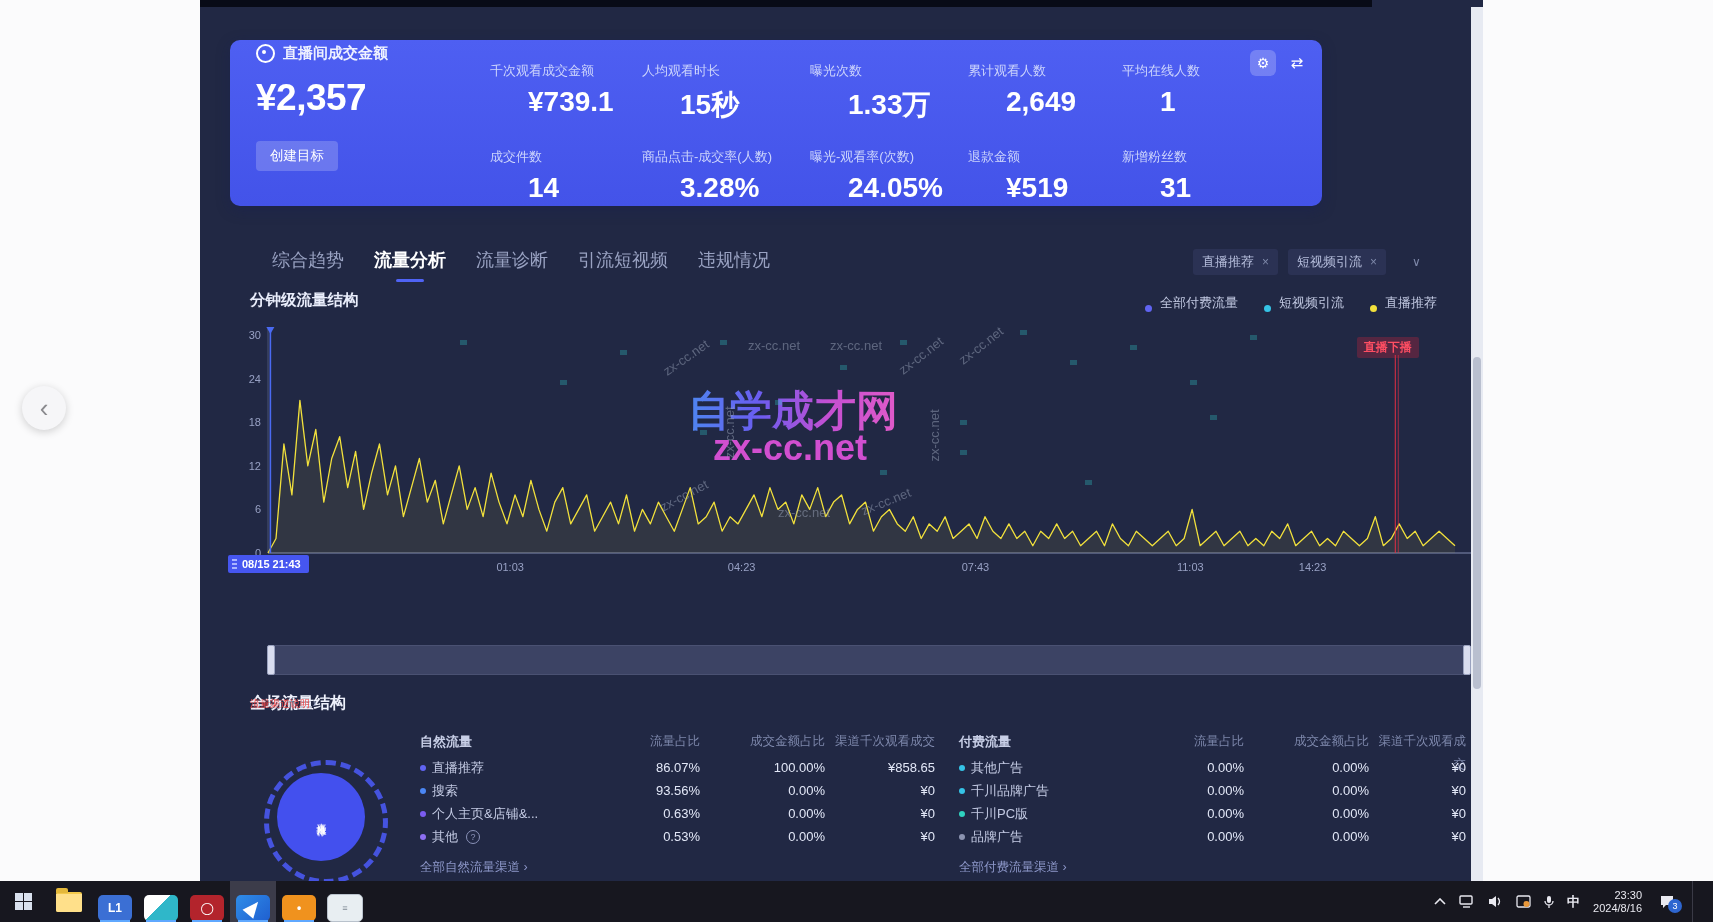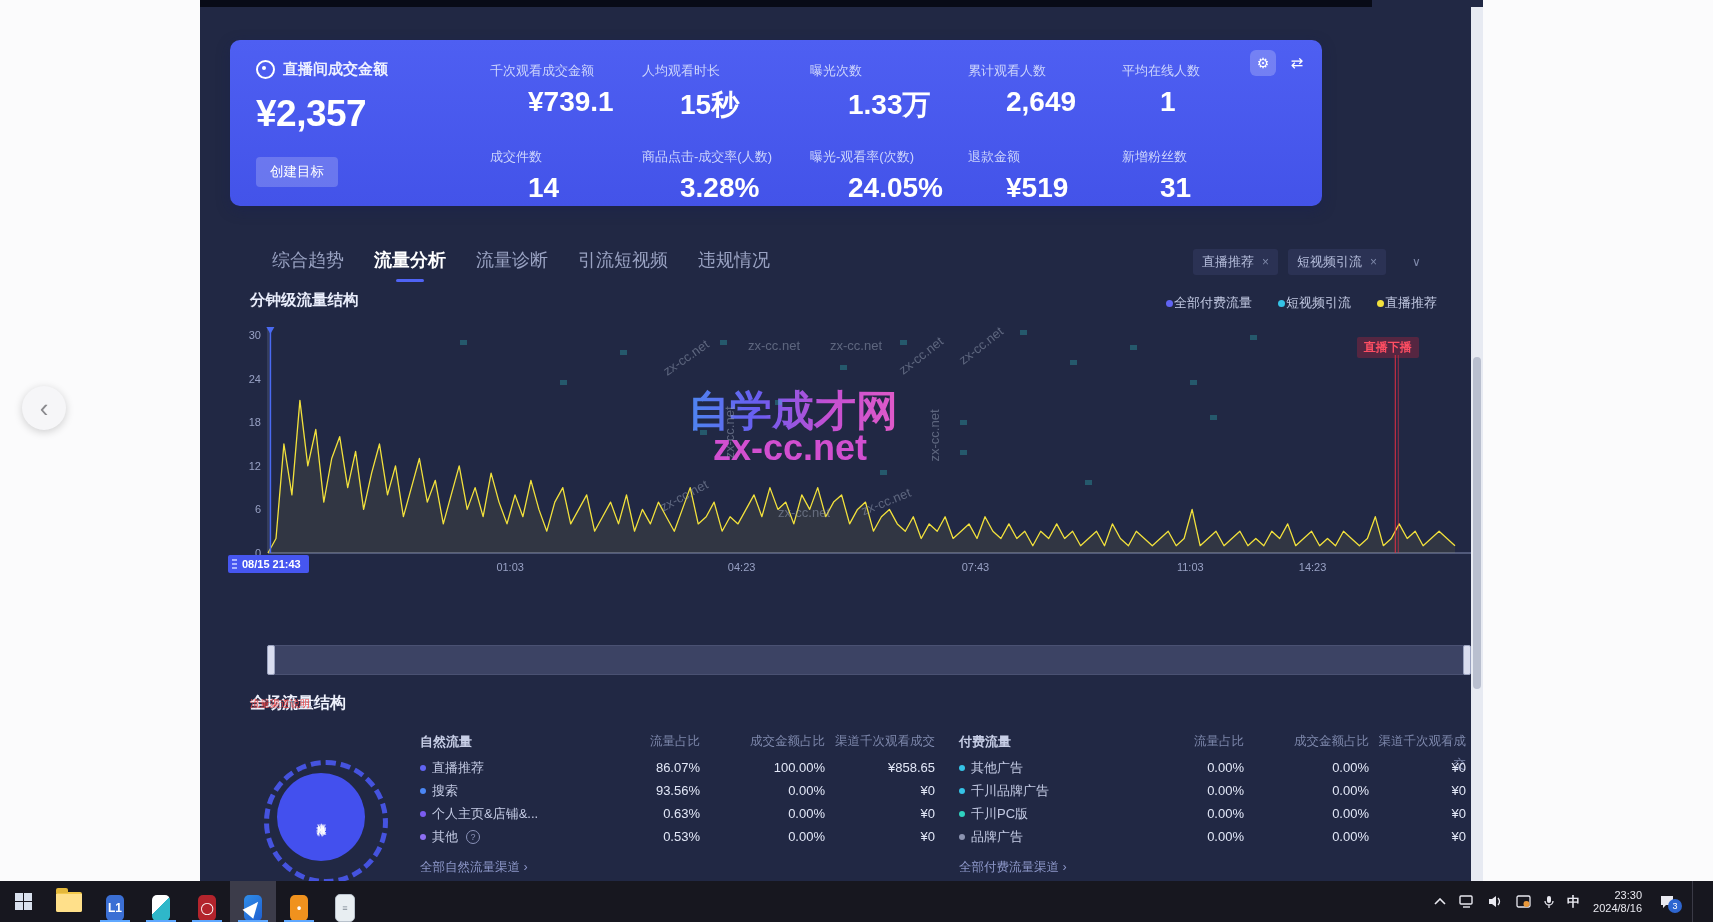--- a/index.html
+++ b/index.html
@@ -5,21 +5,21 @@
   html,body{margin:0;padding:0;}
   body{width:1713px;height:922px;position:relative;background:#fbfbfc;font-family:"Liberation Sans","DejaVu Sans",sans-serif;overflow:hidden;}
   
   .window{position:absolute;left:200px;top:0;width:1283px;height:881px;background:#212844;overflow:hidden;}
   .topstrip{position:absolute;left:0;top:0;width:1172px;height:7px;background:#080b17;}
   .vscroll{position:absolute;right:0;top:7px;width:12px;height:874px;background:#e7eaf2;}
   .vscroll .thumb{position:absolute;left:2px;top:40%;width:8px;height:38%;border-radius:4px;background:#b9bfcf;}
   
   .hero{position:absolute;left:30px;top:40px;width:1092px;height:166px;border-radius:10px;
         background:linear-gradient(180deg,#4e5ff2,#4353e9);box-shadow:0 4px 14px rgba(20,30,90,.35);}
-  .hero-left{position:absolute;left:26px;top:20px;}
+  .hero-left{position:absolute;left:26px;top:4px;}
   .hero-title{display:flex;align-items:center;gap:8px;color:#eef1ff;font-size:15px;font-weight:700;}
   .target-icon{width:15px;height:15px;border-radius:50%;border:2px solid #fff;position:relative;display:inline-block;}
   .target-icon::after{content:"";position:absolute;left:3.5px;top:3.5px;width:4px;height:4px;border-radius:50%;background:#fff;}
   .hero-value{margin-top:14px;color:#fff;font-size:37px;font-weight:800;letter-spacing:-.5px;}
   .hero-btn{margin-top:22px;display:inline-block;background:rgba(255,255,255,.20);border:none;color:#fff;
             font-size:13.5px;padding:6px 14px;border-radius:4px;cursor:pointer;font-family:inherit;}
   .metrics{position:absolute;left:260px;top:22px;display:grid;grid-template-columns:152px 168px 158px 154px 122px;row-gap:24px;}
   .metric .m-label{color:#cdd5fc;font-size:13px;white-space:nowrap;}
   .metric .m-value{color:#fff;font-size:28px;font-weight:800;margin-top:6px;margin-left:38px;}
   .hero-tools{position:absolute;right:12px;top:10px;display:flex;align-items:center;gap:8px;}
@@ -31,21 +31,21 @@
   .tab{position:relative;color:#99a2c2;font-size:18px;cursor:pointer;padding-bottom:10px;}
   .tab.active{color:#fff;font-weight:800;}
   .tab.active::after{content:"";position:absolute;left:50%;transform:translateX(-50%);bottom:0;width:28px;height:3px;border-radius:2px;background:#4f63f5;}
   .filter-tags{position:absolute;left:993px;top:249px;display:flex;align-items:center;gap:10px;}
   .tag{display:flex;align-items:center;background:#2b3254;border-radius:3px;padding:4px 9px;color:#b7bfdd;font-size:13px;cursor:pointer;}
   .tag .x{margin-left:8px;color:#7e88a9;font-size:12px;cursor:pointer;}
   .tag-caret{color:#7e88a9;font-size:12px;margin-left:16px;cursor:pointer;}
   
   .chart-title{position:absolute;left:50px;top:290px;color:#e9edfb;font-size:15.5px;font-weight:800;}
   .legend{position:absolute;right:46px;top:294px;display:flex;gap:26px;}
-  .legend-item{display:flex;align-items:center;gap:1px;color:#c2c9e2;font-size:13px;cursor:pointer;}
+  .legend-item{display:flex;align-items:flex-end;gap:8px;color:#c2c9e2;font-size:13px;cursor:pointer;}
   .legend-dot{width:7px;height:7px;border-radius:50%;}
   .chart-wrap{position:absolute;left:40px;top:325px;width:1240px;height:255px;}
   .artifact{position:absolute;background:rgba(45,190,190,.33);}
   .wm-small{position:absolute;color:#99a3b8;opacity:.5;font-size:13px;white-space:nowrap;pointer-events:none;}
   .wm-title{position:absolute;left:553px;top:58px;transform:translateX(-50%);font-size:42px;font-weight:800;
             background:linear-gradient(90deg,#4d86f0,#6a5df0,#c44fd2,#e05ac8);-webkit-background-clip:text;background-clip:text;color:transparent;white-space:nowrap;pointer-events:none;}
   .wm-site{position:absolute;left:550px;top:102px;transform:translateX(-50%);font-size:36px;font-weight:700;color:#d14fd0;pointer-events:none;}
   .start-label{position:absolute;left:28px;top:555px;background:#4656f0;color:#fff;font-size:11px;font-weight:700;
                padding:3px 8px 3px 14px;border-radius:2px;white-space:nowrap;}
   .start-label::before{content:"";position:absolute;left:4px;top:4px;bottom:4px;width:5px;
@@ -81,21 +81,21 @@
             box-shadow:0 2px 8px rgba(0,0,0,.18);display:flex;align-items:center;justify-content:center;
             color:#8a8a8e;font-size:26px;cursor:pointer;}
   
   .taskbar{position:absolute;left:0;top:881px;width:1713px;height:41px;background:#17171f;display:flex;align-items:center;}
   .tb-apps{display:flex;align-items:center;height:41px;}
   .tb-btn{width:46px;height:41px;display:flex;align-items:center;justify-content:center;position:relative;cursor:pointer;}
   .tb-btn.active-app{background:#3c3c4a;}
   .tb-btn .runline{position:absolute;left:8px;bottom:0;width:30px;height:2px;background:#5fa8ff;}
   .win-logo{display:grid;grid-template-columns:8px 8px;grid-template-rows:8px 8px;gap:1px;}
   .win-logo span{background:#d9e1ee;}
-  .tile{width:18px;height:26px;border-radius:5px;display:flex;align-items:center;justify-content:center;color:#fff;font-size:12px;font-weight:800;margin-top:12px;}
+  .tile{width:34px;height:26px;border-radius:5px;display:flex;align-items:center;justify-content:center;color:#fff;font-size:12px;font-weight:800;margin-top:12px;}
   .folder-icon{width:26px;height:20px;background:#f3c94b;border-radius:2px;position:relative;}
   .folder-icon::before{content:"";position:absolute;left:0;top:-4px;width:12px;height:5px;background:#e4b83a;border-radius:2px 2px 0 0;}
   .folder-icon::after{content:"";position:absolute;left:0;top:2px;width:26px;height:18px;background:#ffe08a;border-radius:0 0 2px 2px;}
   .pointer-glyph{width:0;height:0;border-left:7px solid transparent;border-right:7px solid transparent;border-bottom:16px solid #fff;transform:rotate(40deg);}
   .tray{margin-left:auto;display:flex;align-items:center;gap:13px;padding-right:14px;color:#e9e9f0;}
   .tray svg{display:block;}
   .tray-item{cursor:pointer;display:flex;align-items:center;justify-content:center;position:relative;}
   .ime{font-size:13px;font-weight:700;}
   .clock{font-size:11px;line-height:13px;text-align:right;cursor:default;}
   .badge{position:absolute;right:-7px;bottom:-4px;background:#2e66d0;color:#fff;border-radius:50%;

